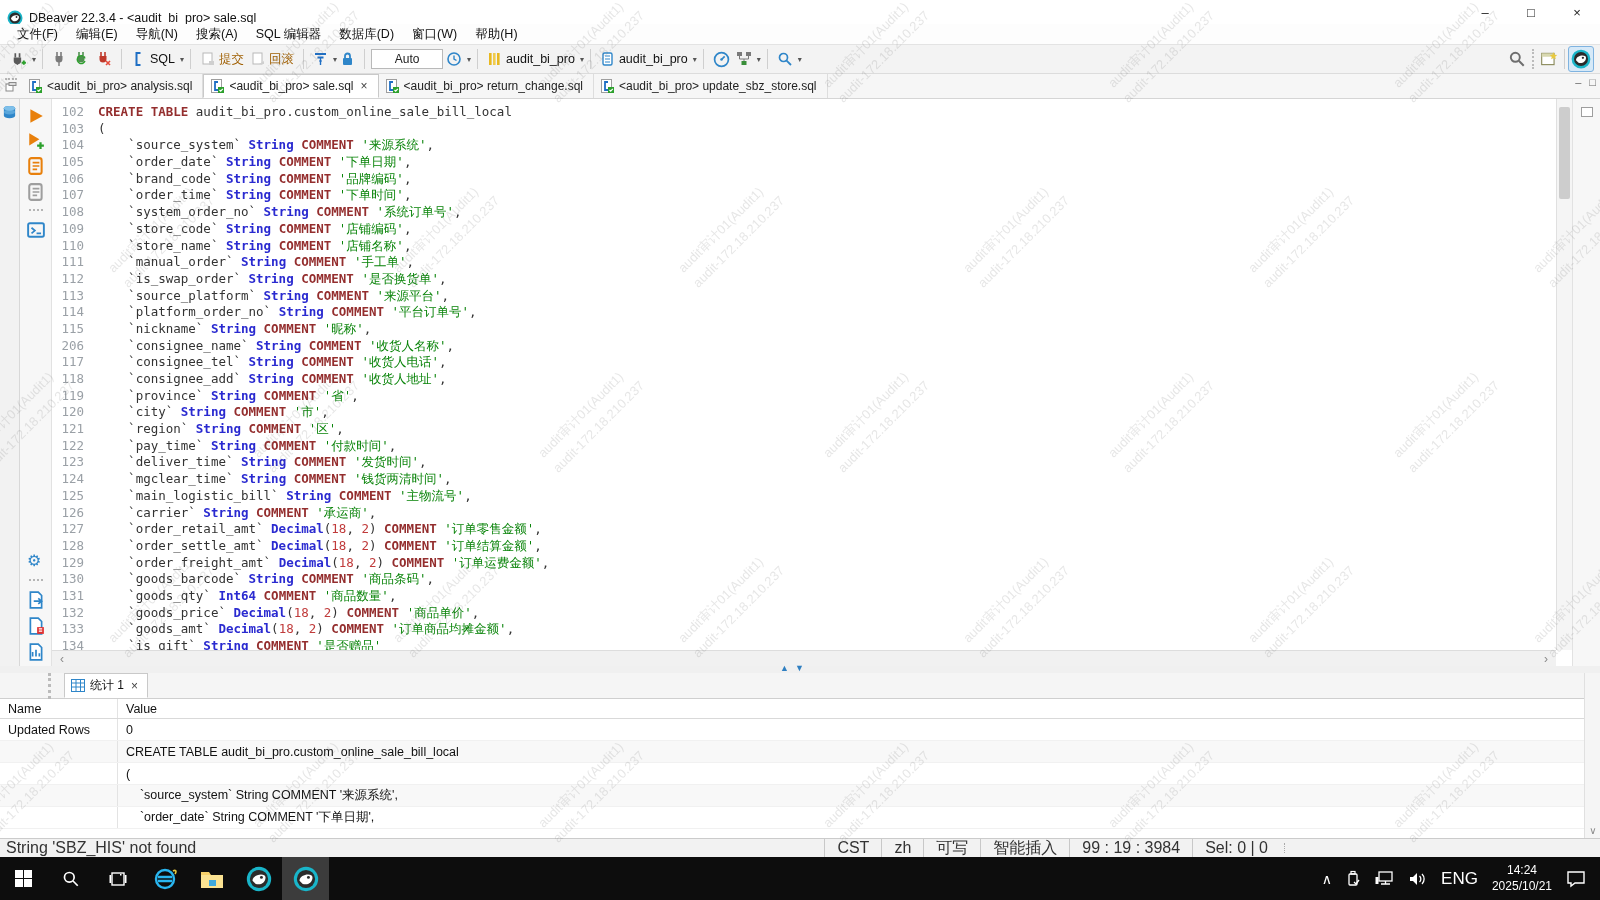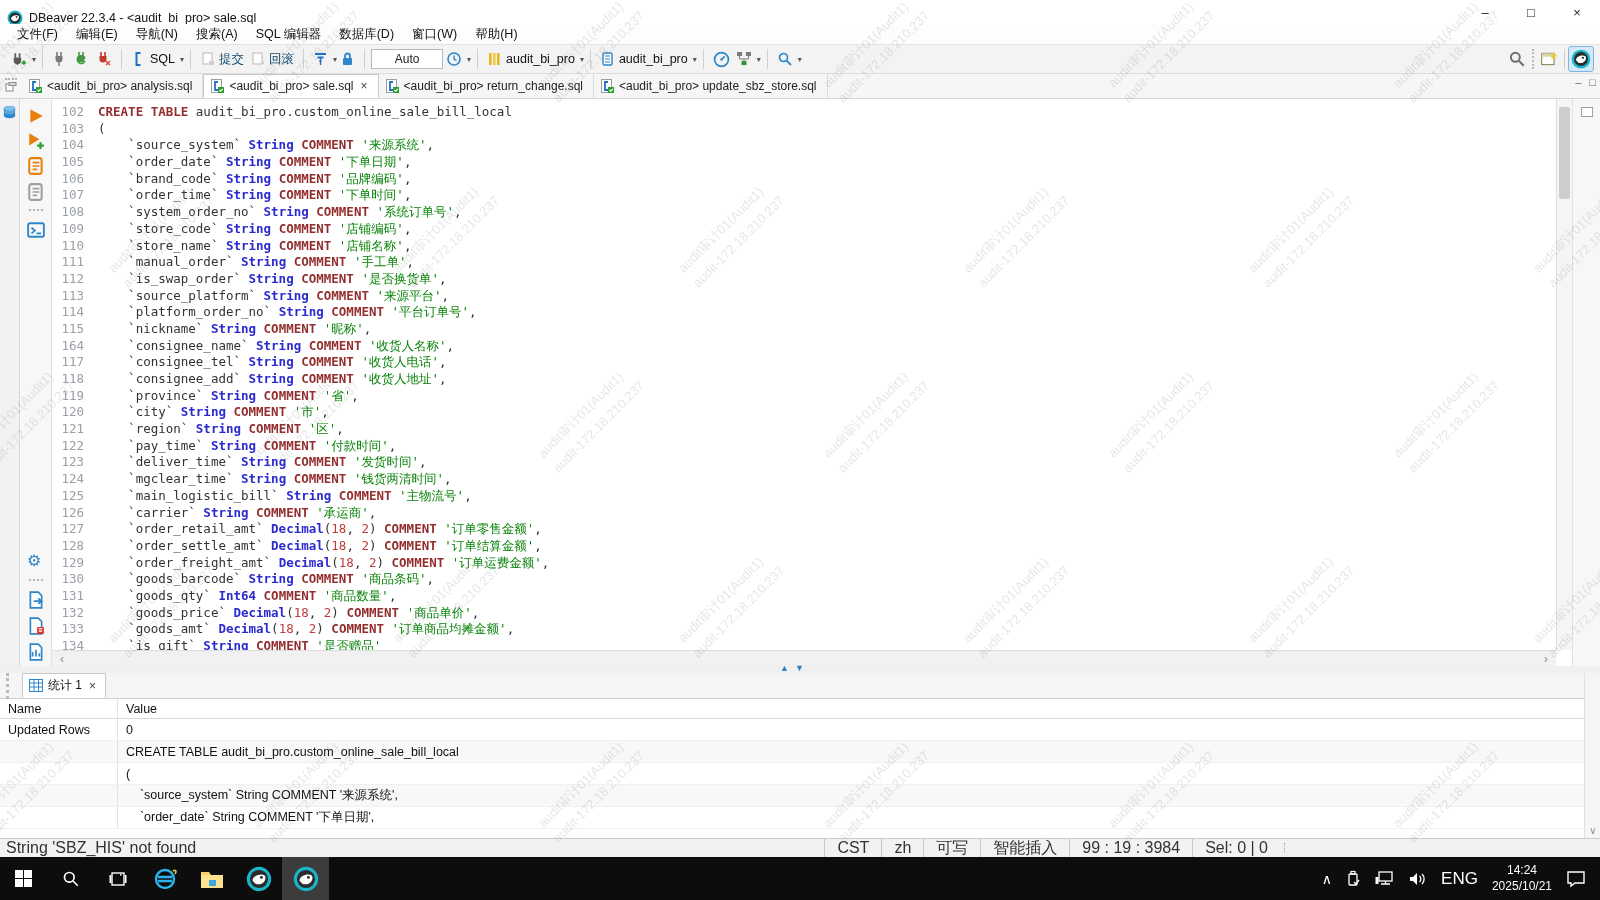--- a/index.html
+++ b/index.html
@@ -17,21 +17,21 @@
   #menubar { position:absolute; top:24px; left:0; width:1600px; height:20px; background:#fdfdfd; display:flex; align-items:center; padding-left:8px; }
   .menu-item { font-size:12.5px; color:#111; padding:2px 9px; }
 
   
   #toolbar { position:absolute; top:44px; left:0; width:1600px; height:30px; background:#f3f3f3; border-top:1px solid #e3e3e3; border-bottom:1px solid #dcdcdc; display:flex; align-items:center; padding-left:4px; }
   .tb-group { display:flex; align-items:center; height:26px; padding:0 3px; }
   .tb-sep { width:1px; height:20px; background:#cfcfcf; margin:0 3px; }
   .tb-btn { display:flex; align-items:center; height:24px; padding:0 3px; border-radius:2px; }
   .tb-caret { font-size:8px; color:#555; margin-left:2px; }
   .tb-label { font-size:12.5px; color:#111; margin-left:4px; }
-  .tb-label.disabled { color:#0c4a6e; }
+  .tb-label.disabled { color:#a16207; }
   .combo { width:72px; height:20px; background:#fff; border:1px solid #b9b9b9; font-size:12px; color:#222; display:flex; align-items:center; justify-content:center; }
   #toolbar-right { position:absolute; right:6px; top:44px; height:30px; display:flex; align-items:center; }
   .logo-btn { width:26px; height:26px; border:1px solid #7fb3e0; background:#d6e9f8; border-radius:3px; display:flex; align-items:center; justify-content:center; }
 
   
   #tabbar { position:absolute; top:74px; left:0; width:1600px; height:25px; background:#f6f6f6; border-bottom:1px solid #d5d5d5; display:flex; align-items:flex-end; }
   #tabbar-mini { width:22px; height:25px; display:flex; flex-direction:column; align-items:center; justify-content:center; gap:2px; }
   .tab { display:flex; align-items:center; height:24px; padding:0 10px 0 7px; font-size:12px; color:#222; border-right:1px solid #ddd; background:transparent; }
   .tab.active { background:#fff; border:1px solid #c9c9c9; border-bottom:1px solid #fff; }
   .tab .tab-close { margin-left:7px; color:#444; font-size:12px; }
@@ -63,21 +63,21 @@
   #editor-vscroll .thumb { position:absolute; left:2px; top:8px; width:11px; height:92px; background:#cdcdcd; border-radius:2px; }
   #right-strip { position:absolute; right:0; top:0; width:28px; height:574px; background:#f7f7f7; border-left:1px solid #e2e2e2; }
   #right-strip .mini-sq { width:12px; height:10px; border:1px solid #9e9e9e; background:#fff; margin:8px auto; }
 
   
   #splitter { position:absolute; top:666px; left:0; width:1600px; height:7px; background:#f0f0f0; }
   #splitter .tri { position:absolute; top:-3px; font-size:9px; color:#2f7fc1; }
 
   
   #results { position:absolute; top:673px; left:0; width:1600px; height:165px; background:#fff; }
-  #results-tabrow { height:26px; background:#f5f5f5; border-bottom:1px solid #cfcfcf; display:flex; align-items:flex-start; }
+  #results-tabrow { height:26px; background:#f5f5f5; border-bottom:1px solid #cfcfcf; display:flex; align-items:flex-start;padding-left:42px; }
   #results-handle { width:14px; height:26px; border-left:3px dotted #bbb; margin:0 2px 0 6px; }
   .rtab { display:flex; align-items:center; height:25px; background:#fff; border:1px solid #c9c9c9; border-bottom:1px solid #fff; padding:0 9px 0 6px; font-size:12px; color:#111; }
   .rtab .ricon { width:14px; height:13px; margin-right:5px; }
   .rtab .tab-close { margin-left:7px; font-size:12px; color:#444; }
   #grid { position:relative; width:1584px; }
   .grow { display:flex; height:22px; align-items:center; border-bottom:1px solid #f1f1f1; }
   .grow.header { height:20px; border-bottom:1px solid #d9d9d9; }
   .grow.alt { background:#f8f8f8; }
   .gc-name { width:118px; padding-left:8px; font-size:12.5px; color:#111; border-right:1px solid #e3e3e3; height:100%; display:flex; align-items:center; flex:none; }
   .gc-value { padding-left:8px; font-size:12.5px; color:#111; white-space:pre; height:100%; display:flex; align-items:center; overflow:hidden; }
@@ -415,21 +415,21 @@
           <div class="code-line"><span class="lnum">106</span><span><span class="cd-pl">    `brand_code` </span><span class="cd-ty">String</span><span class="cd-pl"> </span><span class="cd-kw">COMMENT</span><span class="cd-pl"> </span><span class="cd-st">'品牌编码'</span><span class="cd-pl">,</span></span></div>
           <div class="code-line"><span class="lnum">107</span><span><span class="cd-pl">    `order_time` </span><span class="cd-ty">String</span><span class="cd-pl"> </span><span class="cd-kw">COMMENT</span><span class="cd-pl"> </span><span class="cd-st">'下单时间'</span><span class="cd-pl">,</span></span></div>
           <div class="code-line"><span class="lnum">108</span><span><span class="cd-pl">    `system_order_no` </span><span class="cd-ty">String</span><span class="cd-pl"> </span><span class="cd-kw">COMMENT</span><span class="cd-pl"> </span><span class="cd-st">'系统订单号'</span><span class="cd-pl">,</span></span></div>
           <div class="code-line"><span class="lnum">109</span><span><span class="cd-pl">    `store_code` </span><span class="cd-ty">String</span><span class="cd-pl"> </span><span class="cd-kw">COMMENT</span><span class="cd-pl"> </span><span class="cd-st">'店铺编码'</span><span class="cd-pl">,</span></span></div>
           <div class="code-line"><span class="lnum">110</span><span><span class="cd-pl">    `store_name` </span><span class="cd-ty">String</span><span class="cd-pl"> </span><span class="cd-kw">COMMENT</span><span class="cd-pl"> </span><span class="cd-st">'店铺名称'</span><span class="cd-pl">,</span></span></div>
           <div class="code-line"><span class="lnum">111</span><span><span class="cd-pl">    `manual_order` </span><span class="cd-ty">String</span><span class="cd-pl"> </span><span class="cd-kw">COMMENT</span><span class="cd-pl"> </span><span class="cd-st">'手工单'</span><span class="cd-pl">,</span></span></div>
           <div class="code-line"><span class="lnum">112</span><span><span class="cd-pl">    `is_swap_order` </span><span class="cd-ty">String</span><span class="cd-pl"> </span><span class="cd-kw">COMMENT</span><span class="cd-pl"> </span><span class="cd-st">'是否换货单'</span><span class="cd-pl">,</span></span></div>
           <div class="code-line"><span class="lnum">113</span><span><span class="cd-pl">    `source_platform` </span><span class="cd-ty">String</span><span class="cd-pl"> </span><span class="cd-kw">COMMENT</span><span class="cd-pl"> </span><span class="cd-st">'来源平台'</span><span class="cd-pl">,</span></span></div>
           <div class="code-line"><span class="lnum">114</span><span><span class="cd-pl">    `platform_order_no` </span><span class="cd-ty">String</span><span class="cd-pl"> </span><span class="cd-kw">COMMENT</span><span class="cd-pl"> </span><span class="cd-st">'平台订单号'</span><span class="cd-pl">,</span></span></div>
           <div class="code-line"><span class="lnum">115</span><span><span class="cd-pl">    `nickname` </span><span class="cd-ty">String</span><span class="cd-pl"> </span><span class="cd-kw">COMMENT</span><span class="cd-pl"> </span><span class="cd-st">'昵称'</span><span class="cd-pl">,</span></span></div>
-          <div class="code-line"><span class="lnum">164</span><span><span class="cd-pl">    `consignee_name` </span><span class="cd-ty">String</span><span class="cd-pl"> </span><span class="cd-kw">COMMENT</span><span class="cd-pl"> </span><span class="cd-st">'收货人名称'</span><span class="cd-pl">,</span></span></div>
+          <div class="code-line"><span class="lnum">206</span><span><span class="cd-pl">    `consignee_name` </span><span class="cd-ty">String</span><span class="cd-pl"> </span><span class="cd-kw">COMMENT</span><span class="cd-pl"> </span><span class="cd-st">'收货人名称'</span><span class="cd-pl">,</span></span></div>
           <div class="code-line"><span class="lnum">117</span><span><span class="cd-pl">    `consignee_tel` </span><span class="cd-ty">String</span><span class="cd-pl"> </span><span class="cd-kw">COMMENT</span><span class="cd-pl"> </span><span class="cd-st">'收货人电话'</span><span class="cd-pl">,</span></span></div>
           <div class="code-line"><span class="lnum">118</span><span><span class="cd-pl">    `consignee_add` </span><span class="cd-ty">String</span><span class="cd-pl"> </span><span class="cd-kw">COMMENT</span><span class="cd-pl"> </span><span class="cd-st">'收货人地址'</span><span class="cd-pl">,</span></span></div>
           <div class="code-line"><span class="lnum">119</span><span><span class="cd-pl">    `province` </span><span class="cd-ty">String</span><span class="cd-pl"> </span><span class="cd-kw">COMMENT</span><span class="cd-pl"> </span><span class="cd-st">'省'</span><span class="cd-pl">,</span></span></div>
           <div class="code-line"><span class="lnum">120</span><span><span class="cd-pl">    `city` </span><span class="cd-ty">String</span><span class="cd-pl"> </span><span class="cd-kw">COMMENT</span><span class="cd-pl"> </span><span class="cd-st">'市'</span><span class="cd-pl">,</span></span></div>
           <div class="code-line"><span class="lnum">121</span><span><span class="cd-pl">    `region` </span><span class="cd-ty">String</span><span class="cd-pl"> </span><span class="cd-kw">COMMENT</span><span class="cd-pl"> </span><span class="cd-st">'区'</span><span class="cd-pl">,</span></span></div>
           <div class="code-line"><span class="lnum">122</span><span><span class="cd-pl">    `pay_time` </span><span class="cd-ty">String</span><span class="cd-pl"> </span><span class="cd-kw">COMMENT</span><span class="cd-pl"> </span><span class="cd-st">'付款时间'</span><span class="cd-pl">,</span></span></div>
           <div class="code-line"><span class="lnum">123</span><span><span class="cd-pl">    `deliver_time` </span><span class="cd-ty">String</span><span class="cd-pl"> </span><span class="cd-kw">COMMENT</span><span class="cd-pl"> </span><span class="cd-st">'发货时间'</span><span class="cd-pl">,</span></span></div>
           <div class="code-line"><span class="lnum">124</span><span><span class="cd-pl">    `mgclear_time` </span><span class="cd-ty">String</span><span class="cd-pl"> </span><span class="cd-kw">COMMENT</span><span class="cd-pl"> </span><span class="cd-st">'钱货两清时间'</span><span class="cd-pl">,</span></span></div>
           <div class="code-line"><span class="lnum">125</span><span><span class="cd-pl">    `main_logistic_bill` </span><span class="cd-ty">String</span><span class="cd-pl"> </span><span class="cd-kw">COMMENT</span><span class="cd-pl"> </span><span class="cd-st">'主物流号'</span><span class="cd-pl">,</span></span></div>
           <div class="code-line"><span class="lnum">126</span><span><span class="cd-pl">    `carrier` </span><span class="cd-ty">String</span><span class="cd-pl"> </span><span class="cd-kw">COMMENT</span><span class="cd-pl"> </span><span class="cd-st">'承运商'</span><span class="cd-pl">,</span></span></div>

